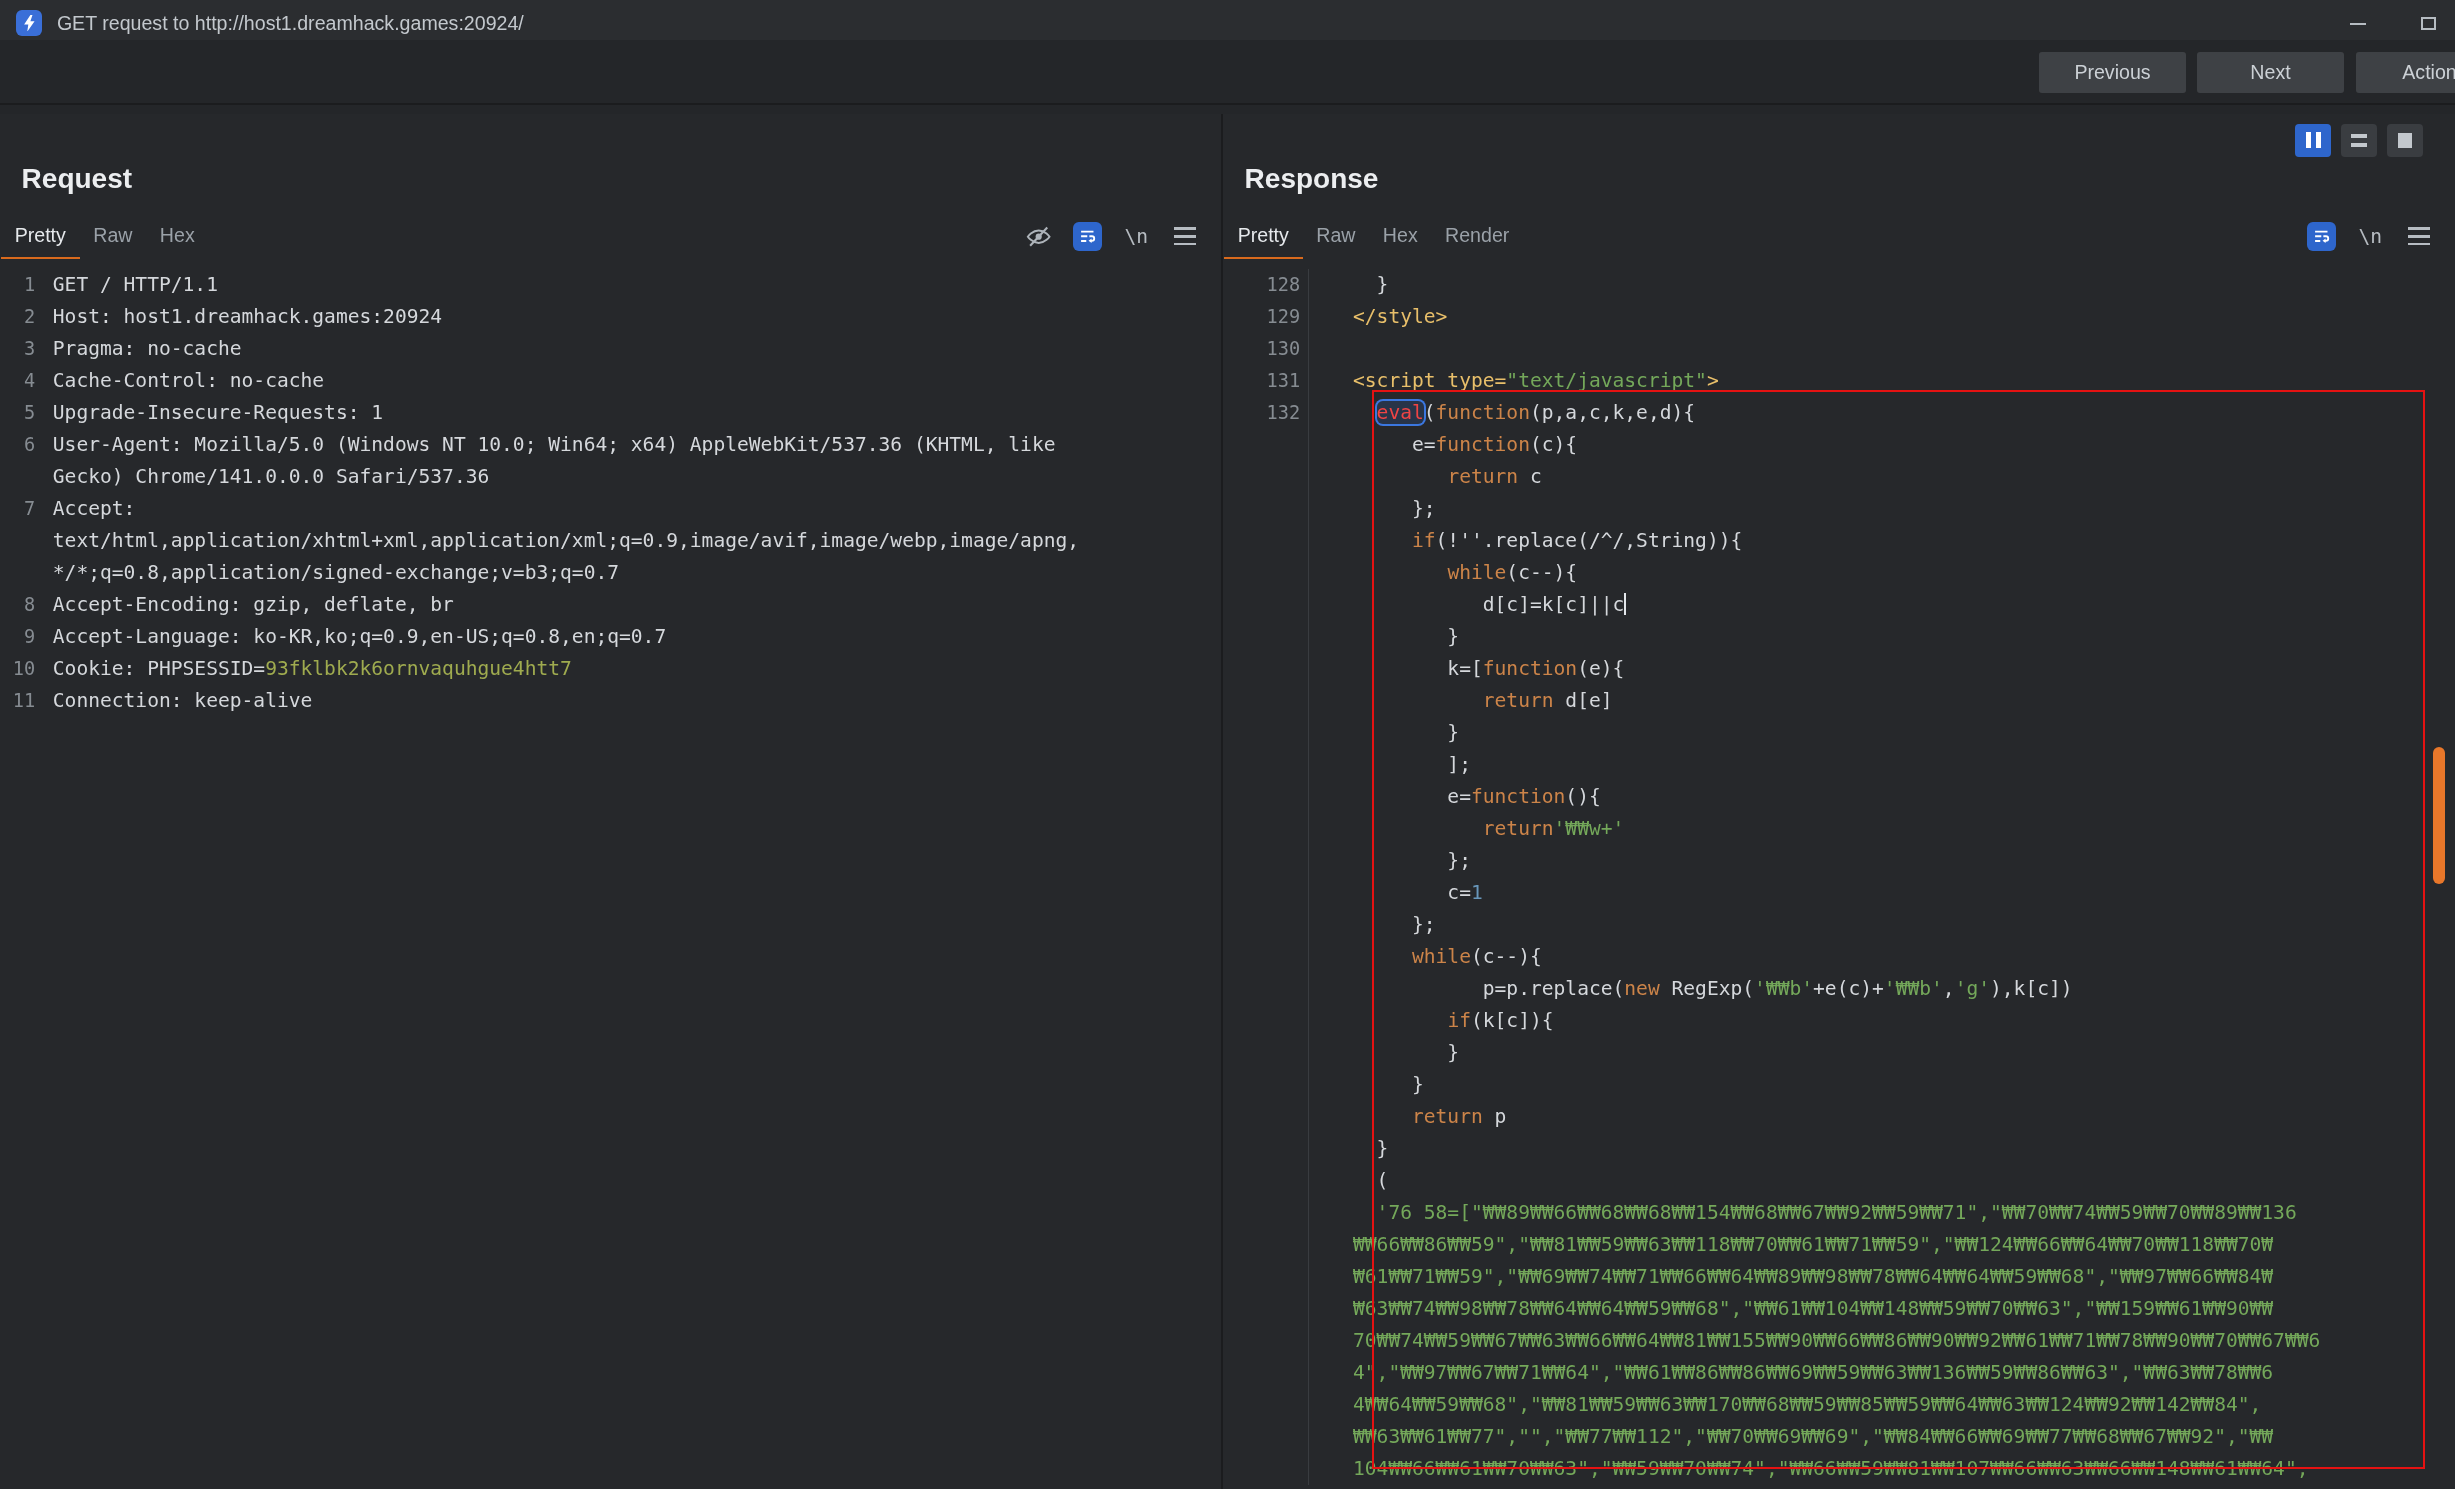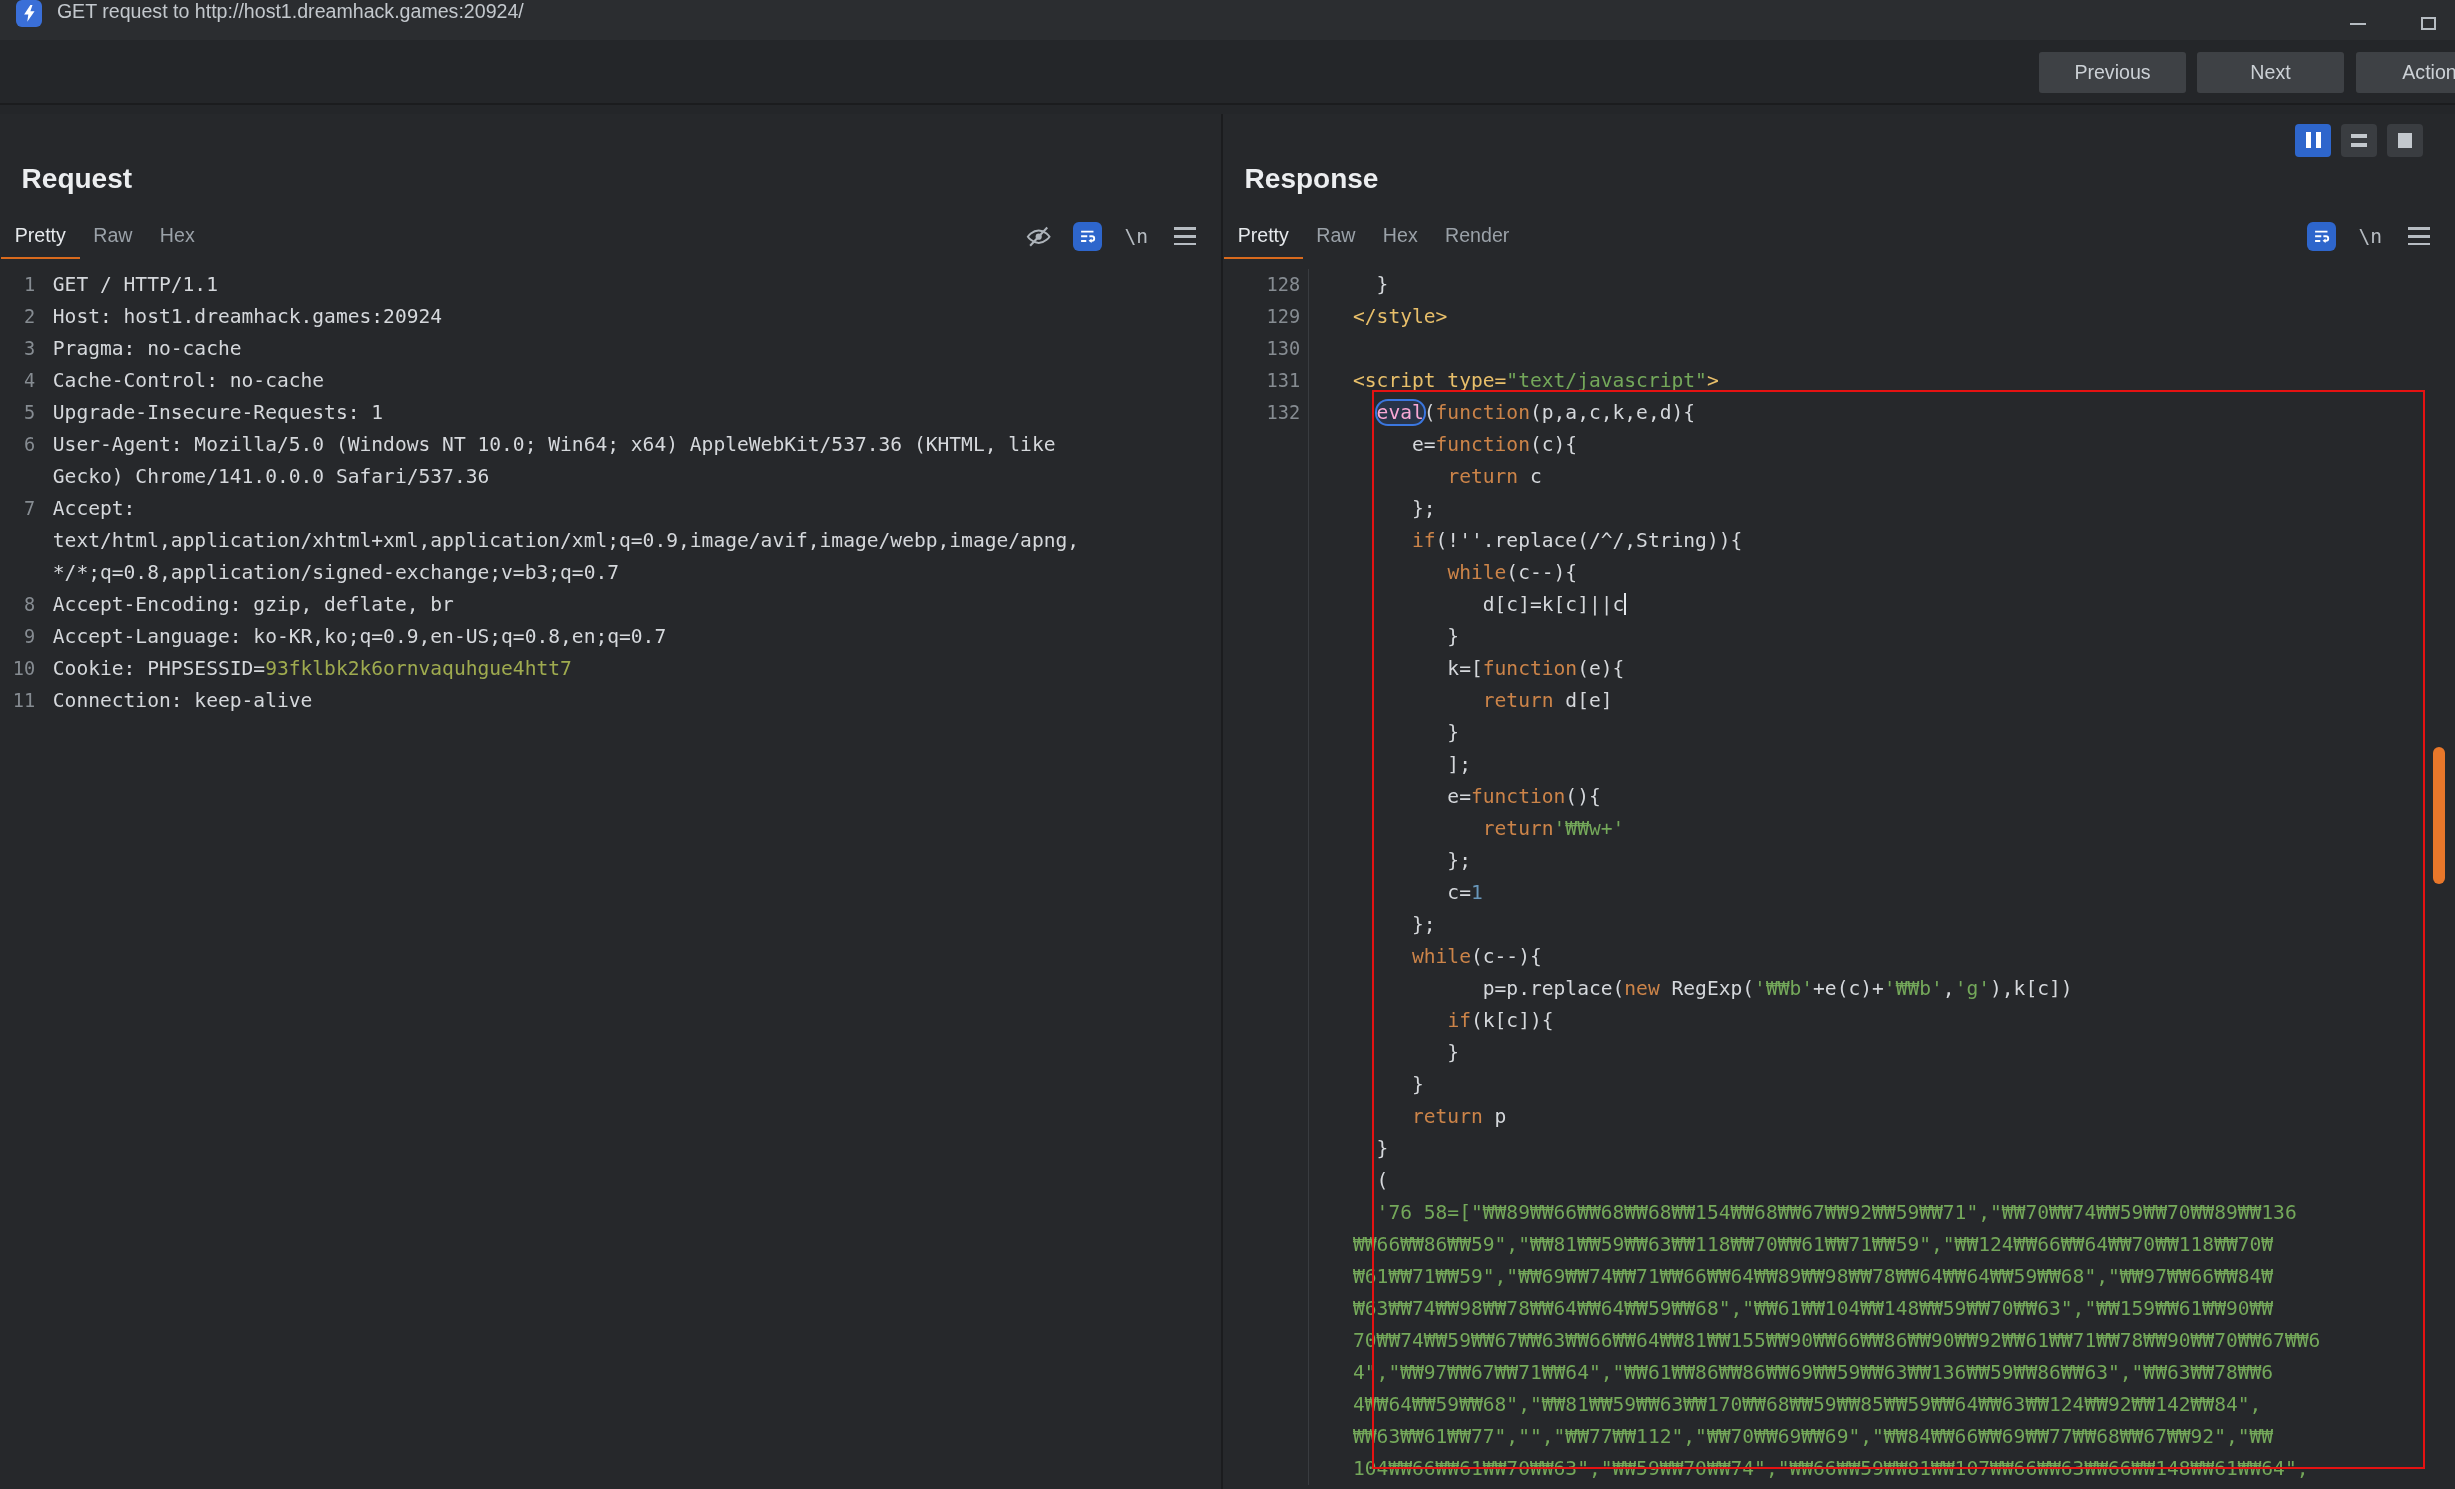--- a/index.html
+++ b/index.html
@@ -1,17 +1,17 @@
 <!DOCTYPE html>
 <html><head>
 <meta charset="utf-8">
 <style>
   *{margin:0;padding:0;box-sizing:border-box}
   html,body{width:2455px;height:1490px;overflow:hidden;background:#242629;font-family:"Liberation Sans",sans-serif}
-  .titlebar{position:absolute;top:0;left:0;right:0;height:47px;background:#2b2d30;border-bottom:1px solid #1d1e20;display:flex;align-items:flex-start}
+  .titlebar{position:absolute;top:0;left:0;right:0;height:47px;background:#2b2d30;border-bottom:1px solid #1d1e20;display:flex;align-items:center}
   .app-icon{width:26.5px;height:26.5px;margin-left:15.7px;border-radius:5.9px;background:#3a6fd8;display:flex;align-items:center;justify-content:center;flex:0 0 auto}
   .title-text{margin-left:14.7px;font-size:19.6px;color:#c3c8cd;white-space:nowrap}
   .win-controls{position:absolute;right:13.7px;top:0;height:47px;display:flex;align-items:center;gap:45px}
   .win-btn{width:25.5px;height:25.5px;display:flex;align-items:center;justify-content:center;cursor:default}
   .glyph-min{width:15.7px;height:2px;background:#b6bcc2}
   .glyph-max{width:15.7px;height:13.7px;border:2px solid #b6bcc2}
   .actionbar{position:absolute;top:40px;left:0;right:0;height:65px;background:#242629;border-bottom:2px solid #1b1c1e}
   .btn{position:absolute;top:11.8px;height:41px;background:#3e4145;color:#ccd1d6;font-size:19.6px;display:flex;align-items:center;justify-content:center;border-radius:2.9px}
   .btn-previous{left:2039px;width:147px}
   .btn-next{left:2197px;width:147px}
@@ -40,21 +40,21 @@
   .gut{flex:0 0 43px;text-align:right;padding-right:7.8px;color:#868c92;font-size:18.6px}
   .panel-response .gut{flex-basis:86px;border-right:1px solid #393c40}
   .code{padding-left:9.8px;white-space:pre}
   .panel-response .code{padding-left:44px}
   .sg-d{color:#d5d8dc}
   .sg-k{color:#cc8449}
   .sg-s{color:#74a85a}
   .sg-n{color:#6897bb}
   .sg-t{color:#e8bf6a}
   .sg-v{color:#9fab4f}
-  .sg-ev{color:#f9a8d4;box-shadow:0 0 0 2px #3b77e0;background:rgba(59,119,224,.16);border-radius:11px}
+  .sg-ev{color:#ef4444;box-shadow:0 0 0 2px #3b77e0;background:rgba(59,119,224,.16);border-radius:6px}
   .caret{display:inline-block;width:2px;height:21.6px;background:#e3e7eb;position:relative;top:3.9px}
   .red-frame{position:absolute;left:149px;top:127px;width:1053px;height:1079px;border:2.9px solid #e51212;pointer-events:none}
   .scroll-thumb{position:absolute;right:9.8px;top:484px;width:12.7px;height:137px;background:#e8772a;border-radius:6.9px}
 </style>
 </head>
 <body>
 
 <div class="titlebar">
   <div class="app-icon">
     <svg width="16.7" height="16.7" viewBox="0 0 16 16">

